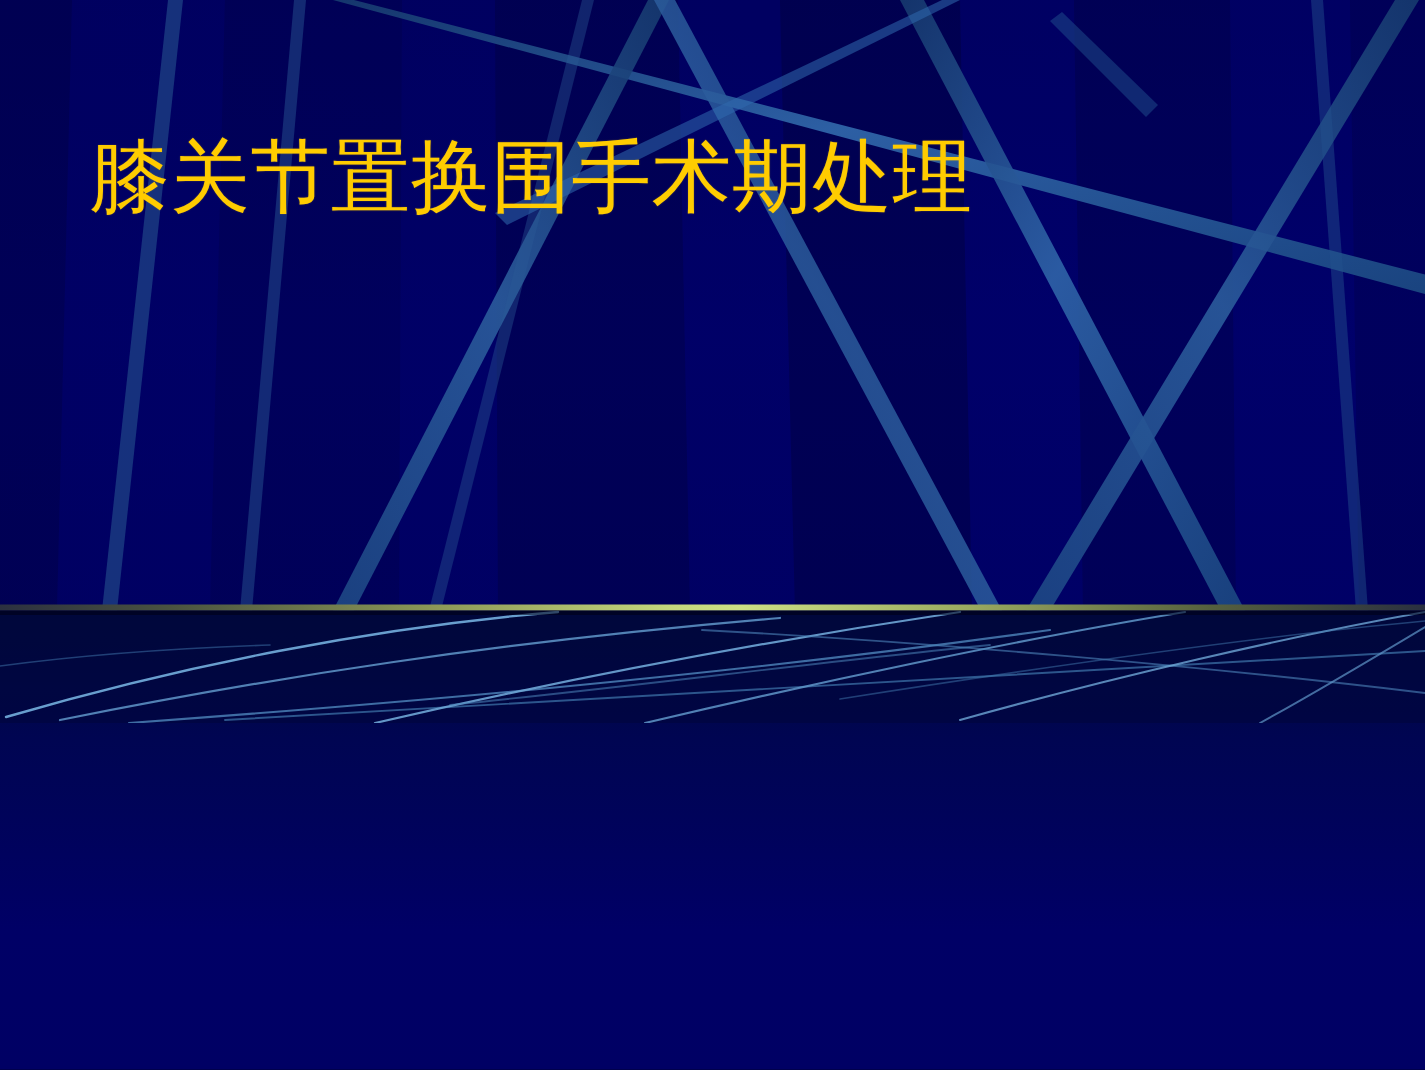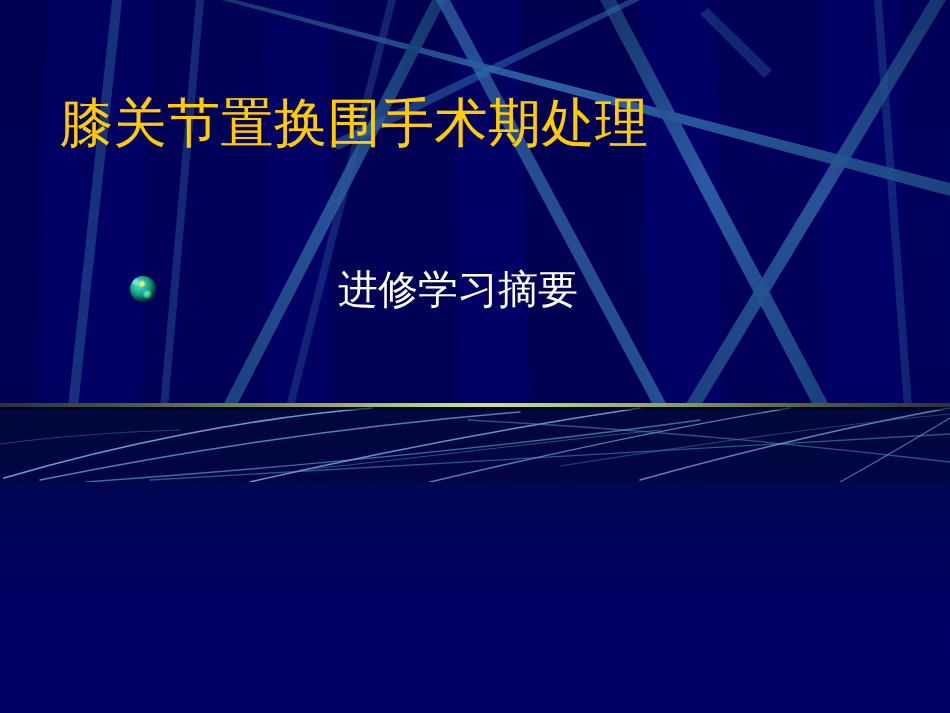--- a/index.html
+++ b/index.html
@@ -32,21 +32,21 @@
     display: flex;
     align-items: center;
     z-index: 20;
   }
   #title-text {
     font-size: 53px;
     line-height: 1.05;
     letter-spacing: 0.5px;
     color: #ffcc00;
     white-space: nowrap;
-    font-family: Liberation Sans, sans-serif;
+    font-family: Liberation Mono, monospace;
     text-shadow: 0 0 1px rgba(255,204,0,0.4);
   }
   #subtitle-row {
     position: absolute;
     left: 130px;
     top: 262px;
     width: 700px;
     height: 54px;
     display: flex;
     align-items: center;
@@ -213,18 +213,14 @@
       <path d="M0,444 C60,436 120,432 180,430" stroke="#3f78ad" stroke-width="1.1" opacity="0.5"></path>
       <path d="M300,470 C420,458 540,442 660,430" stroke="#4d86bb" stroke-width="1.2" opacity="0.55"></path>
       <path d="M560,466 C700,444 840,424 950,414" stroke="#3f78ad" stroke-width="1.1" opacity="0.5"></path>
     </g>
   </svg>
 
   <div id="title-block">
     <span id="title-text">膝关节置换围手术期处理</span>
   </div>
 
-  <div id="subtitle-row">
-    <span id="bullet-icon"></span>
-    <span id="subtitle-text">进修学习摘要</span>
-  </div>
 
 </div>
 
 </body></html>

